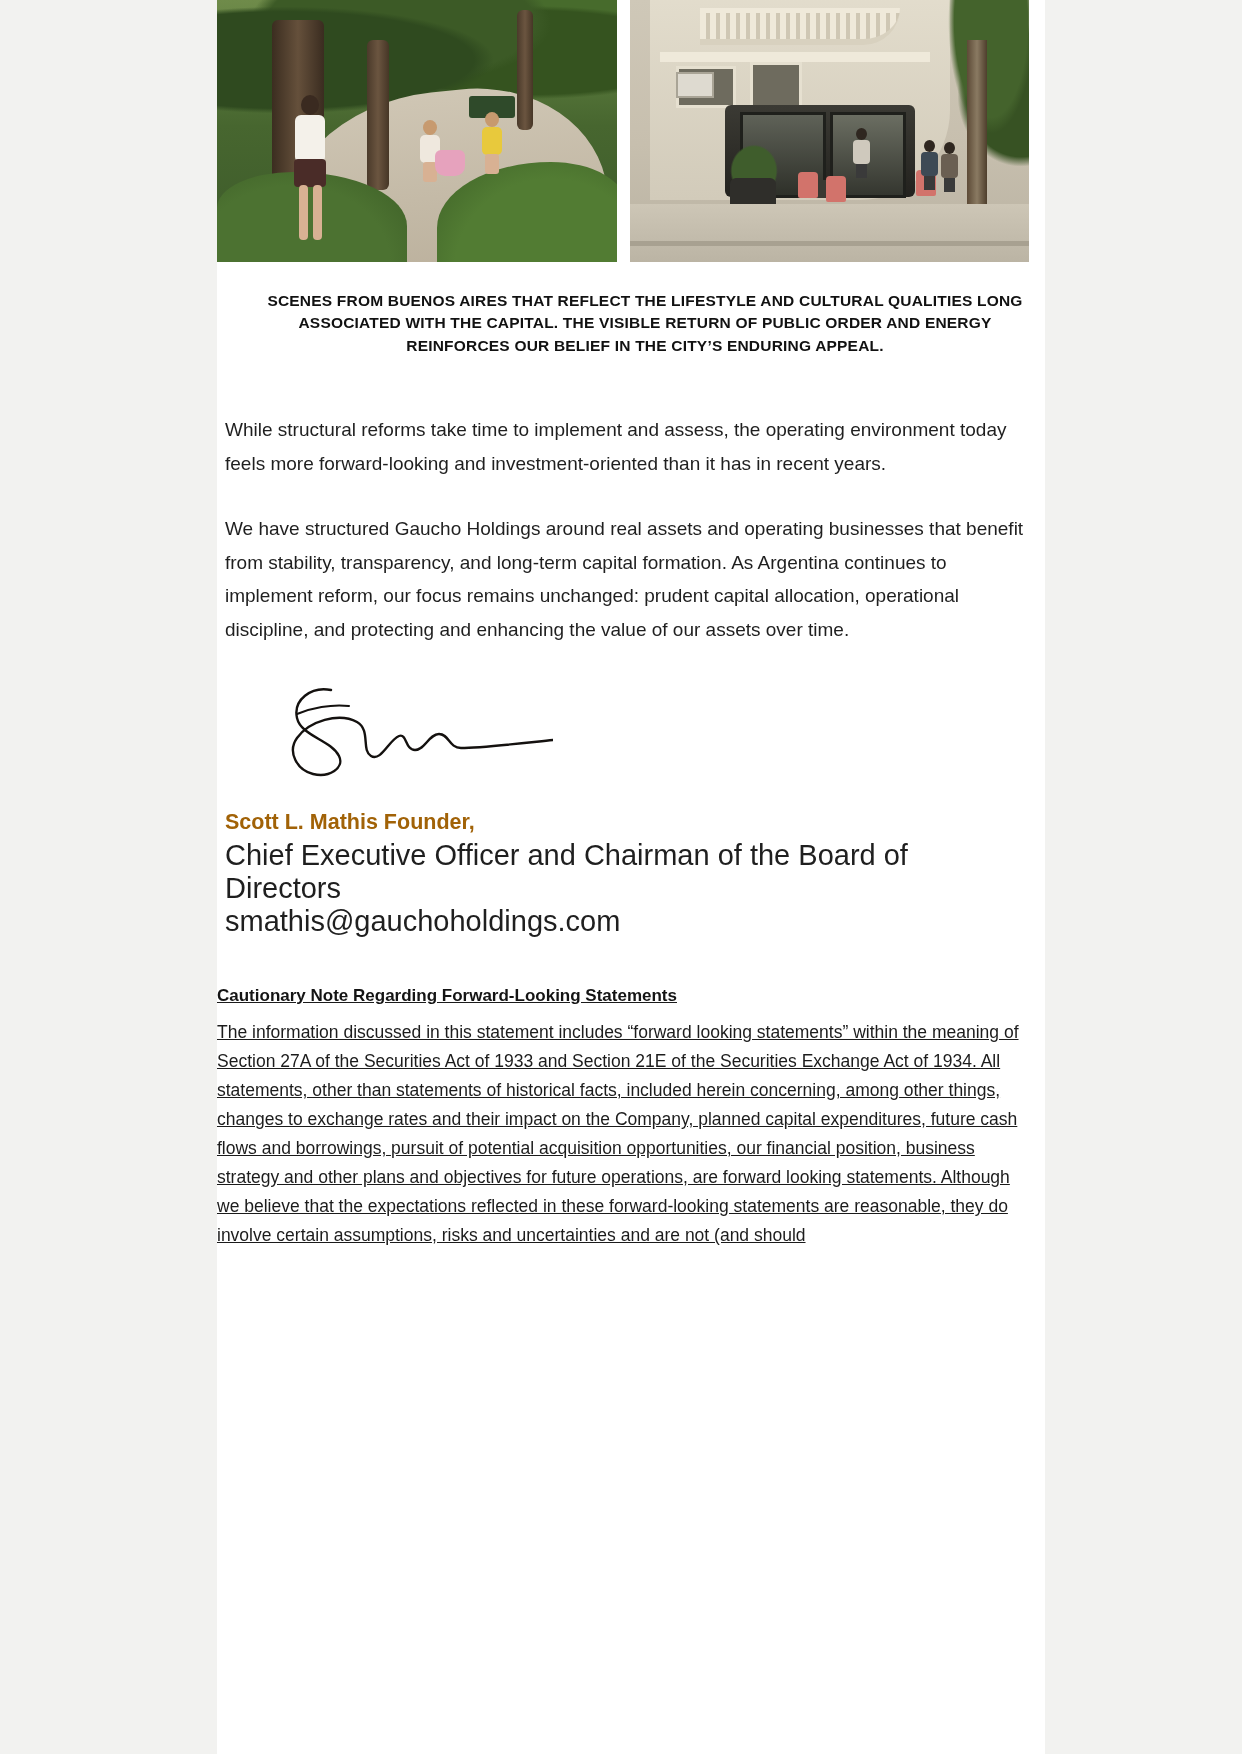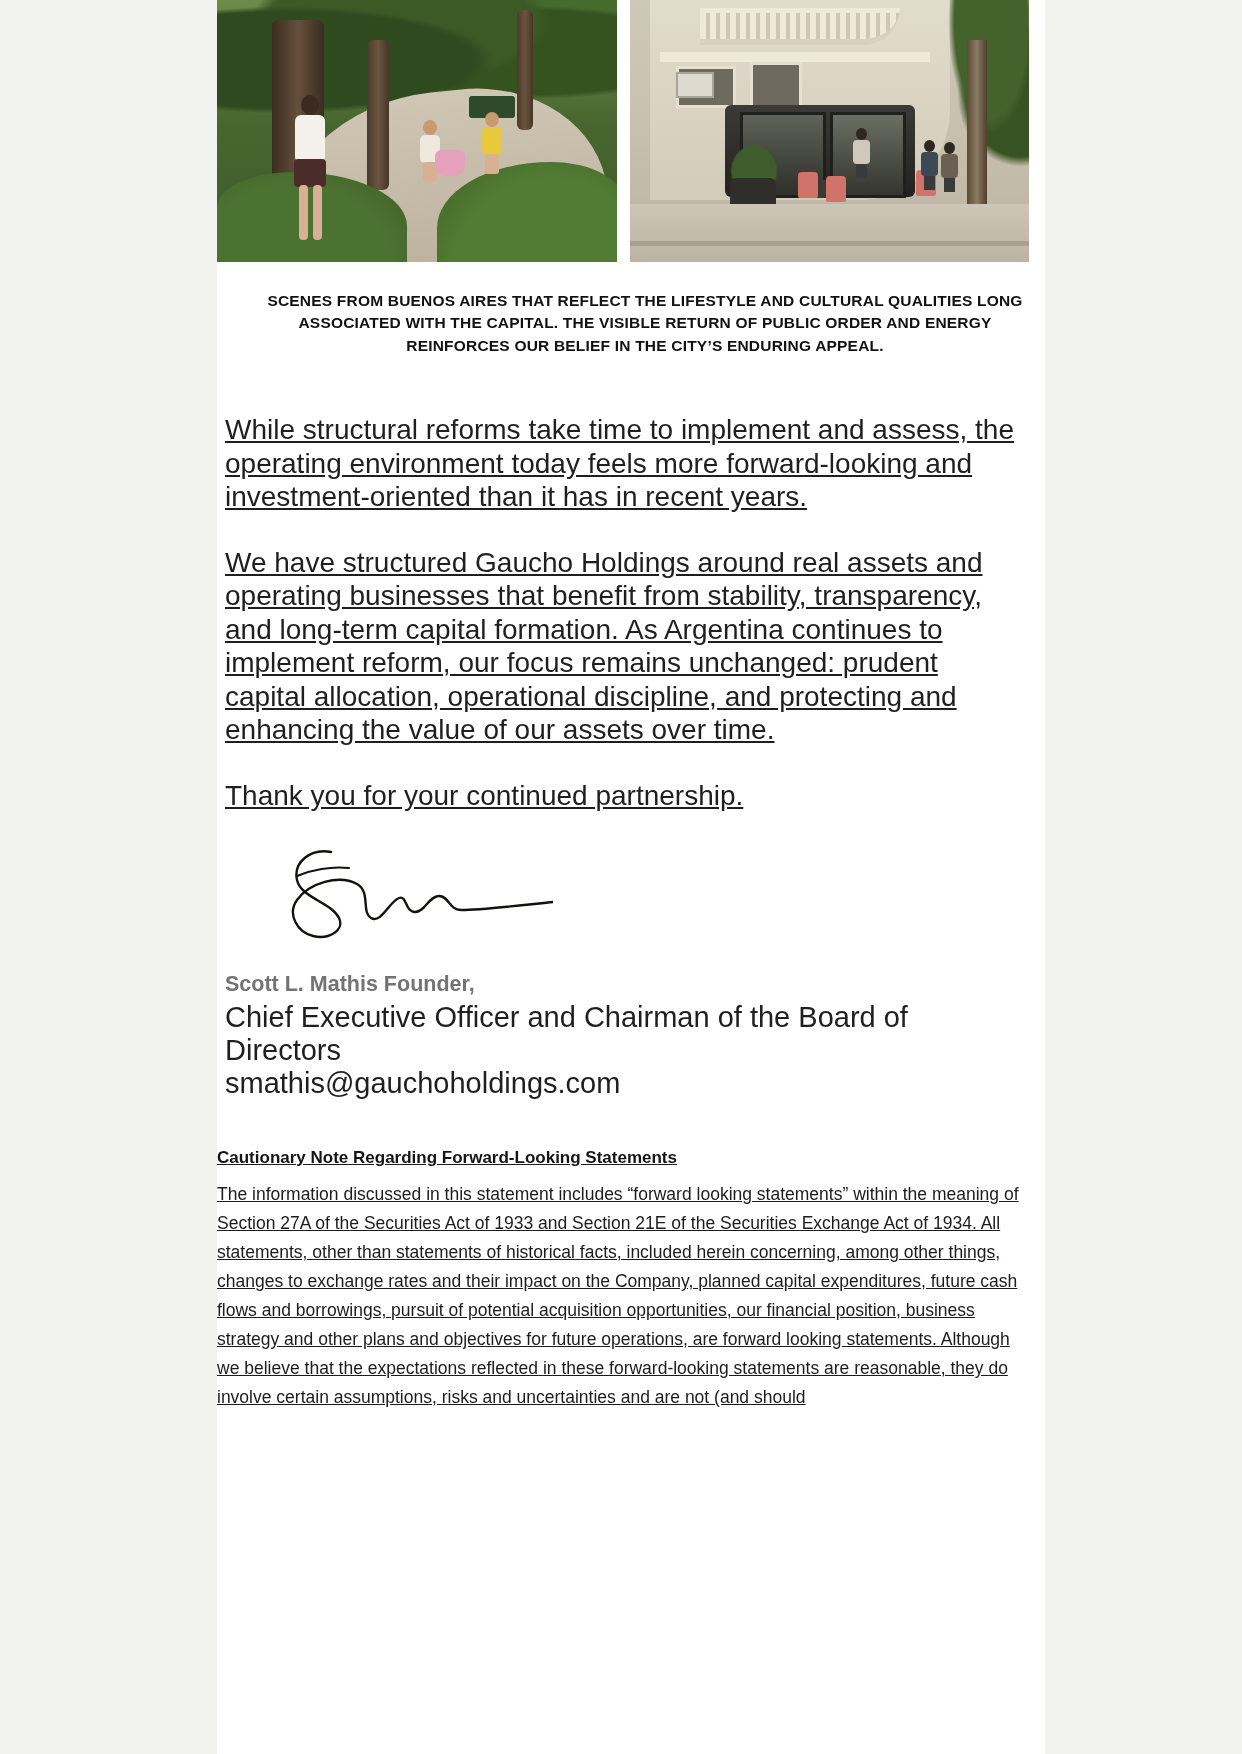--- a/index.html
+++ b/index.html
@@ -214,44 +214,43 @@
     color: #111111;
     text-transform: uppercase;
   }
 
   
   .letter {
     margin: 56px 0 0 8px;
     width: 805px;
   }
   .letter p {
-    font-size: 28px;
+    font-size: 19px;
     line-height: 33.5px;
     color: #1f1f1f;
     margin: 0 4px 32px 0;
-    text-decoration: underline;
   }
   .letter p.tight { margin-bottom: 28px; }
 
   .signature {
     margin: 22px 0 0 36px;
     width: 300px;
     height: 110px;
   }
   .signature svg { display: block; }
 
   .signoff {
     margin: 18px 0 0 8px;
     width: 805px;
   }
   .signoff .name {
     font-size: 21.5px;
     font-weight: 700;
     line-height: 33px;
-    color: #737373;
+    color: #a16207;
   }
   .signoff .line {
     font-size: 29px;
     line-height: 33px;
     color: #1f1f1f;
   }
 
   
   .disclaimer {
     margin: 48px 0 0 0;
@@ -353,21 +352,20 @@
         </div>
       </div>
 
     </div>
 
     <div class="caption">SCENES FROM BUENOS AIRES THAT REFLECT THE LIFESTYLE AND CULTURAL QUALITIES LONG ASSOCIATED WITH THE CAPITAL. THE VISIBLE RETURN OF PUBLIC ORDER AND ENERGY REINFORCES OUR BELIEF IN THE CITY’S ENDURING APPEAL.</div>
 
     <div class="letter">
       <p>While structural reforms take time to implement and assess, the operating environment today feels more forward-looking and investment-oriented than it has in recent years.</p>
       <p>We have structured Gaucho Holdings around real assets and operating businesses that benefit from stability, transparency, and long-term capital formation. As Argentina continues to implement reform, our focus remains unchanged: prudent capital allocation, operational discipline, and protecting and enhancing the value of our assets over time.</p>
-      <p class="tight">Thank you for your continued partnership.</p>
     </div>
 
     <div class="signature">
       <svg width="300" height="110" viewBox="0 0 300 110" fill="none" xmlns="http://www.w3.org/2000/svg">
         <path d="M78 12 C58 8, 40 22, 44 40 C48 58, 78 62, 86 78 C92 90, 76 100, 60 96 C44 92, 34 74, 44 60 C56 43, 86 34, 104 44 C118 52, 108 72, 118 78 C128 84, 136 62, 146 58 C154 55, 152 72, 162 72 C172 72, 176 56, 186 56 C196 56, 196 70, 208 70 C228 70, 262 66, 300 62" stroke="#14110f" stroke-width="2.4" stroke-linecap="round" fill="none"></path>
         <path d="M44 36 C58 30, 78 26, 96 28" stroke="#14110f" stroke-width="2" stroke-linecap="round" fill="none"></path>
       </svg>
     </div>
 
     <div class="signoff">

